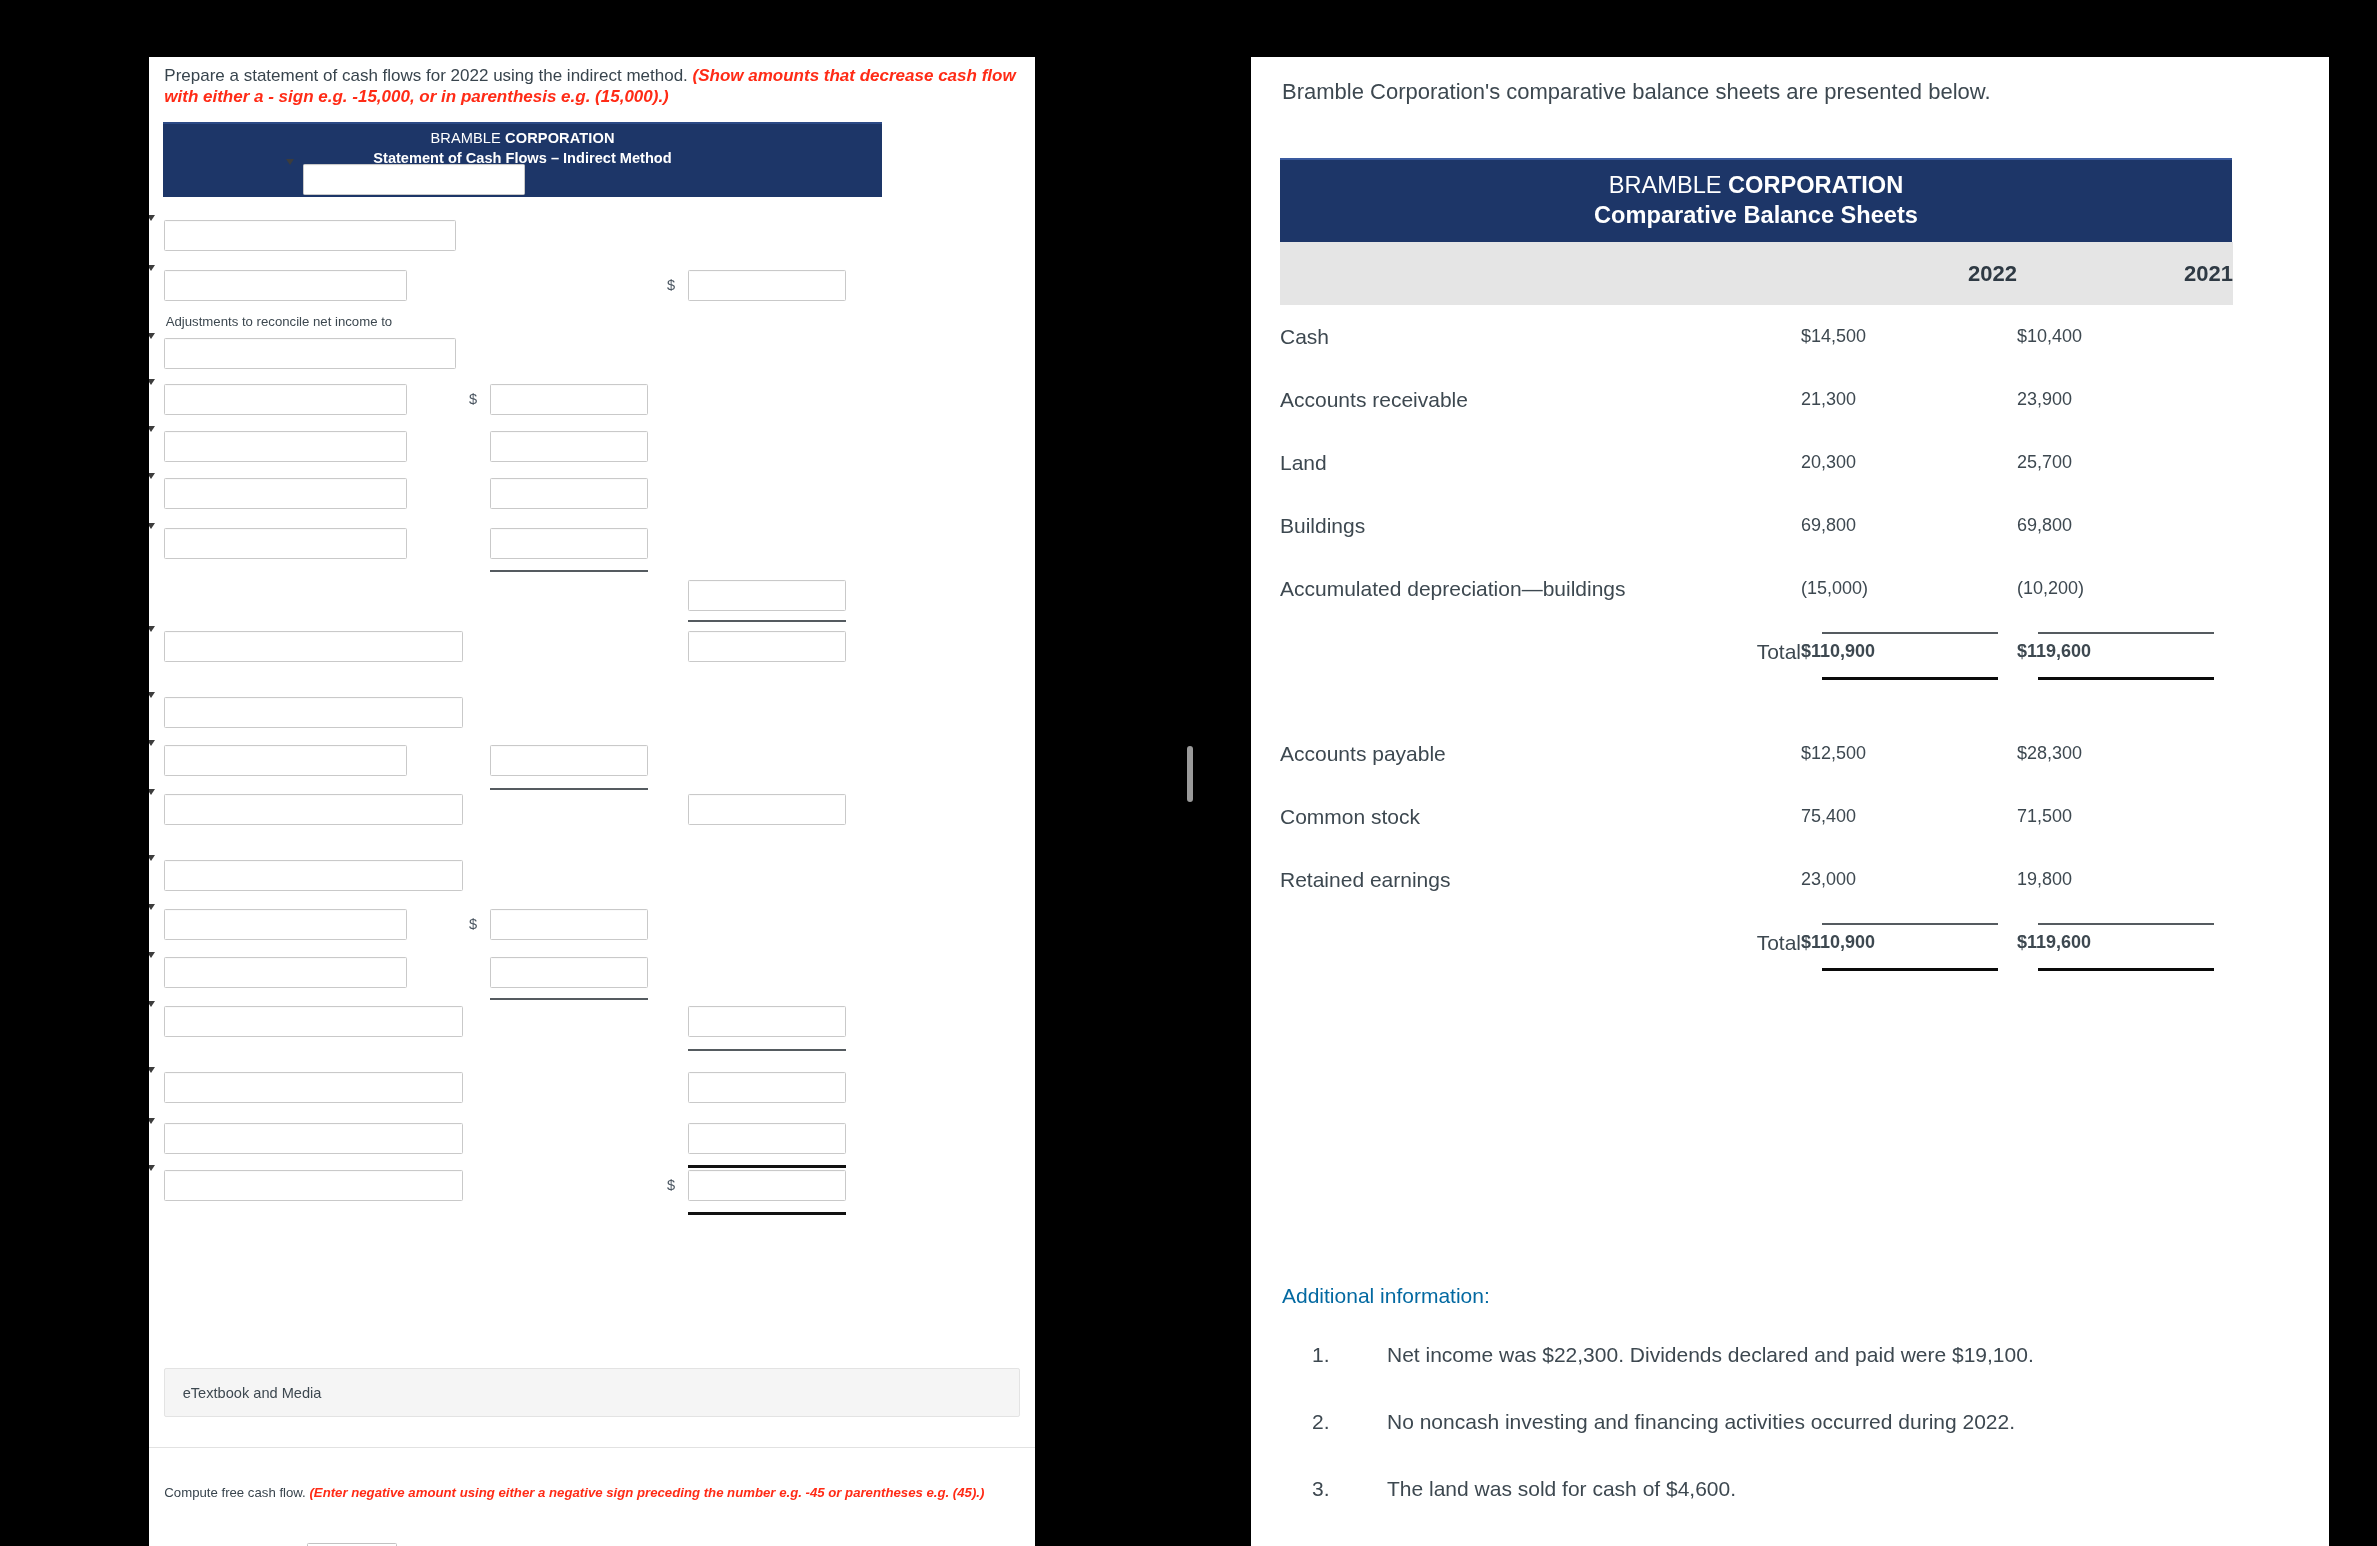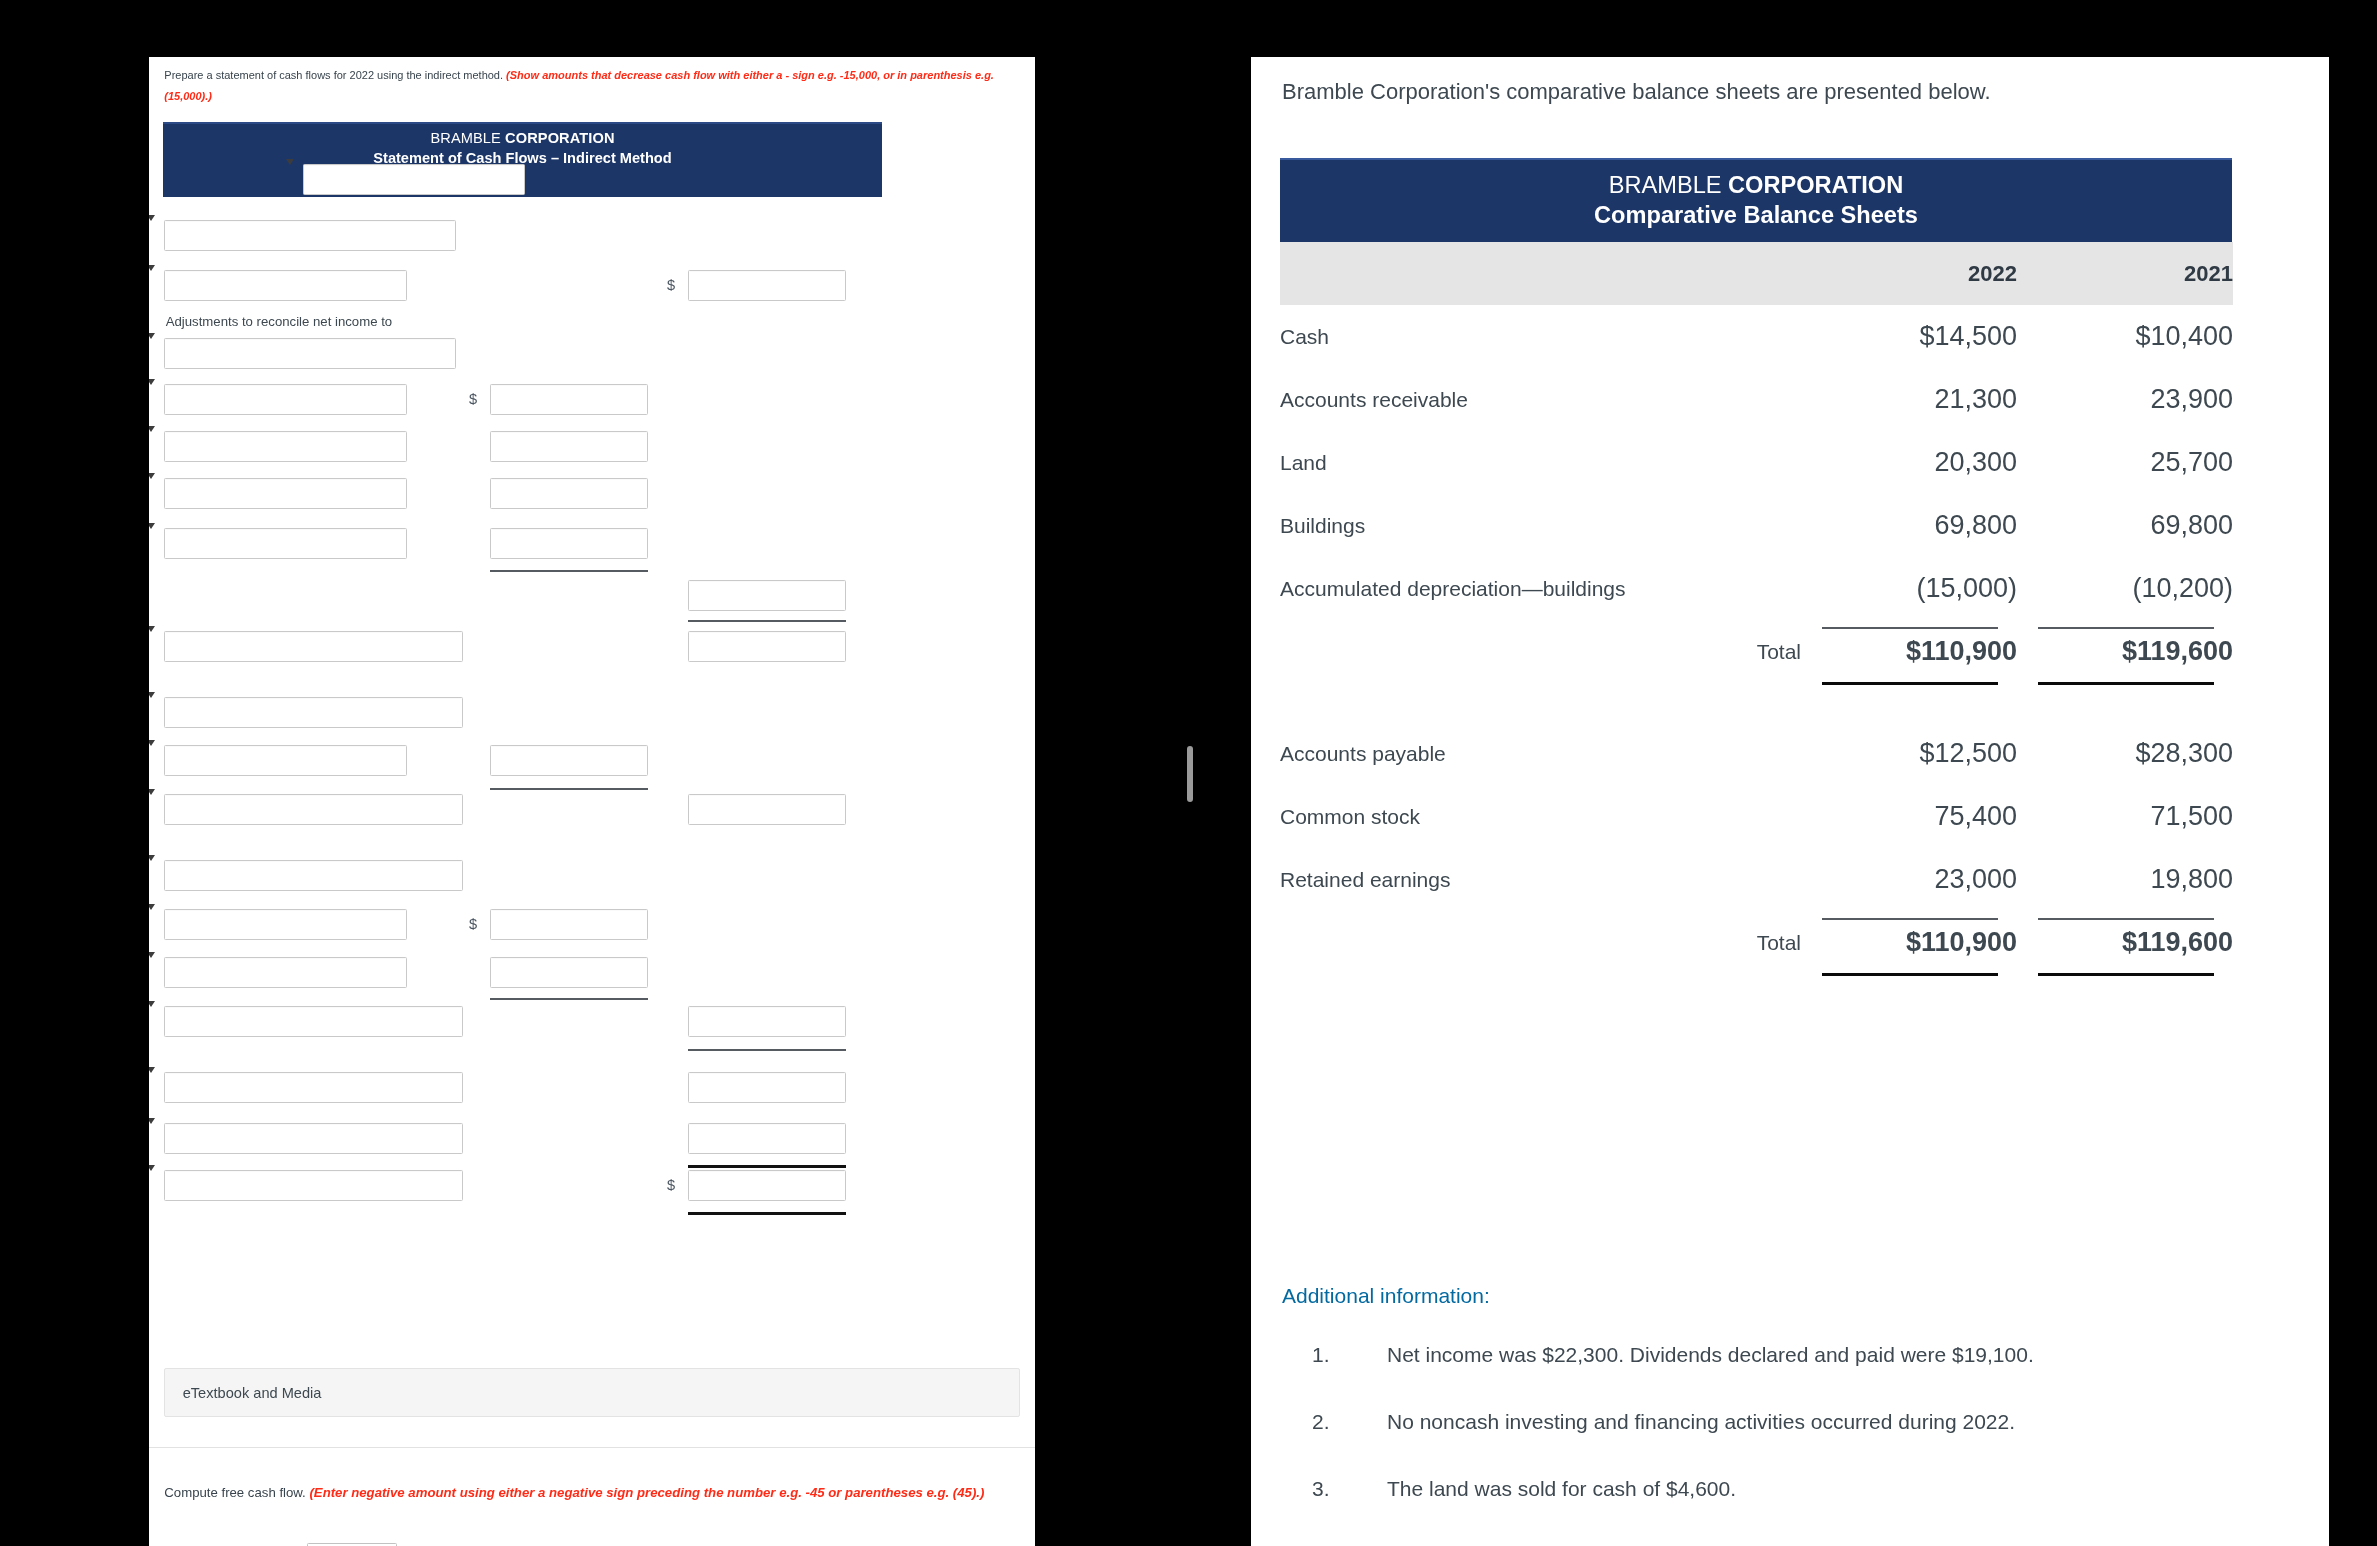--- a/index.html
+++ b/index.html
@@ -13,21 +13,21 @@
 
   
   .left-panel{
     position:absolute;left:149px;top:57px;width:886px;height:1489px;
     background:#ffffff;overflow:hidden;
   }
   .lp-inner{position:relative;width:100%;height:100%;}
 
   .instr{
     position:absolute;left:15.3px;top:8.3px;width:855px;
-    font-size:11px;line-height:21px;color:#38444d;
+    font-size:17px;line-height:21px;color:#38444d;
   }
   .instr .em{color:#ff2b16;font-style:italic;font-weight:bold;}
 
   .sheet-header{
     position:absolute;left:14px;top:65px;width:719px;height:75px;
     background:#1d3668;border-top:2.1px solid #2c4a86;
     display:flex;flex-direction:column;align-items:center;
     justify-content:flex-start;padding-top:6.3px;box-sizing:border-box;
   }
   .sheet-header .line1{
@@ -121,21 +121,21 @@
     background:#e5e5e5;height:63px;
   }
   .yearhead th{
     font-size:22px;font-weight:bold;color:#2f3a44;text-align:right;
     padding-right:32px;vertical-align:middle;
   }
   .yearhead th.blank{background:#e5e5e5;}
   tr.drow td{height:63px;vertical-align:middle;}
   td.nm{font-size:21px;color:#3d4850;padding-left:9.7px;}
   td.nm.indent{padding-left:32px;text-align:right;}
-  td.val{font-size:27px;color:#3d4850;text-align:right;padding-right:32px;}
+  td.val{font-size:18px;color:#3d4850;padding-right:32px;}
   .cellwrap{position:relative;display:block;font-weight:bold;}
   .rule-single{
     position:absolute;left:21px;right:19.5px;top:-9px;height:2.1px;background:#555b60;
   }
   .rule-double{
     position:absolute;left:21px;right:19.5px;bottom:-18px;height:3.5px;background:#0a0a0a;
   }
   tr.gap td{height:39px;}
 
   .addl{

